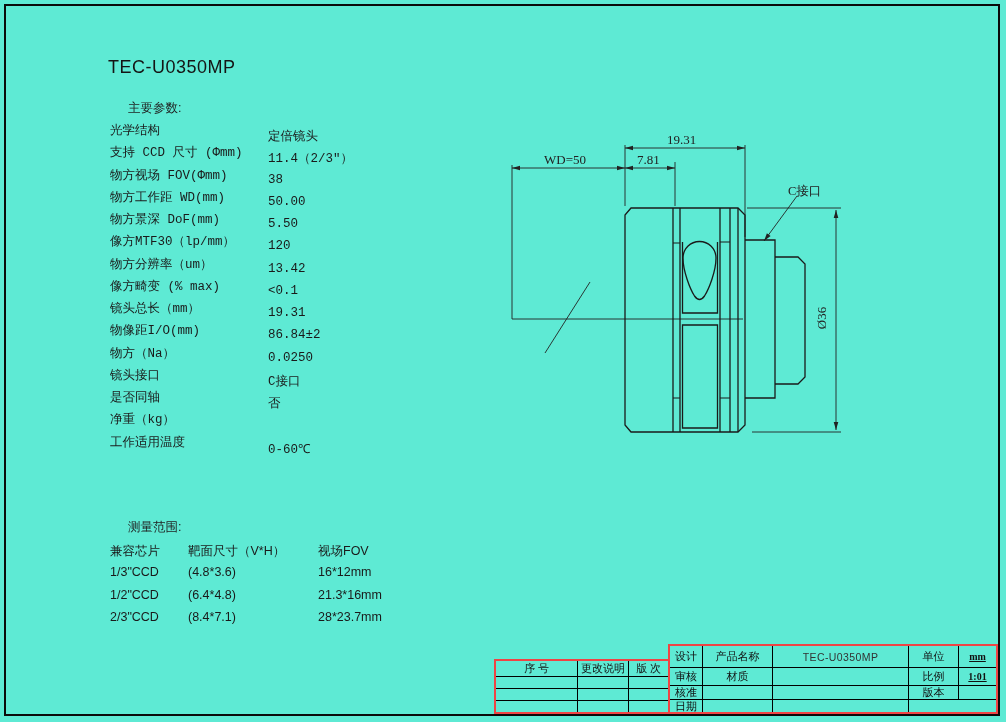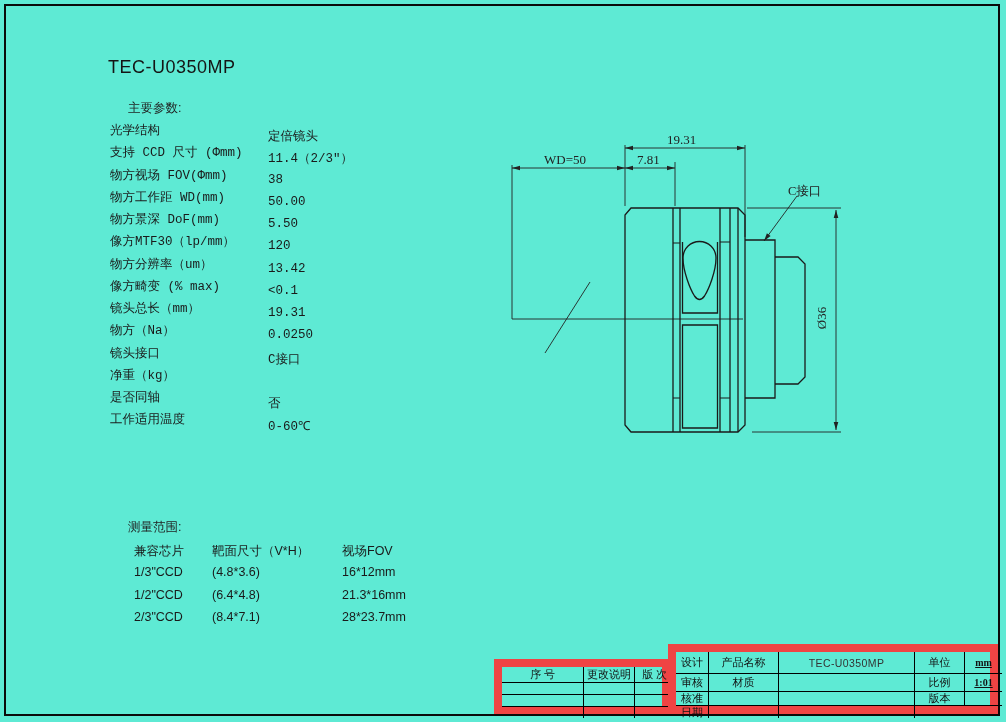--- a/index.html
+++ b/index.html
@@ -8,29 +8,29 @@
   #border{position:absolute;left:4px;top:4px;width:996px;height:712px;
           border:2px solid #0a0a0a;box-sizing:border-box;}
   .doc-title{position:absolute;left:108px;top:57px;font-size:18px;font-weight:500;
              letter-spacing:.5px;color:#151515;}
   .sec-title{position:absolute;left:110px;font-size:12.5px;color:#1f1f1f;margin-left:18px;}
   #specs{position:absolute;left:110px;top:122px;width:360px;font-family:Liberation Mono, monospace;}
   .spec-row{display:flex;height:22.25px;align-items:flex-start;font-size:12.5px;}
   .spec-label{width:158px;flex:none;white-space:nowrap;}
   .spec-value{margin-top:6px;white-space:nowrap;}
   #measure{position:absolute;left:110px;top:543px;width:360px;}
-  .m-row{display:flex;height:22.25px;align-items:flex-start;font-size:12.5px;margin-left:24px;}
+  .m-row{display:flex;height:22.25px;align-items:flex-start;font-size:12.5px;}
   .m-c1{width:78px;flex:none;}
   .m-c2{width:130px;flex:none;}
   
   #drawing{position:absolute;left:480px;top:120px;}
   .dimtext{font-family:"Liberation Serif",serif;font-size:13px;fill:#222;}
   .cjk{font-family:"Liberation Serif",serif;font-size:12.5px;fill:#222;}
   
-  .tb{position:absolute;box-sizing:border-box;border:8px solid #ef4444;display:grid;
+  .tb{position:absolute;box-sizing:border-box;border:2px solid #ef4444;display:grid;
       font-family:"Liberation Serif",serif;font-size:11px;color:#111;text-align:right;}
   #tb-left{left:494px;top:659px;width:176px;height:55px;
            grid-template-columns:82px 51px 39px;grid-template-rows:16px 12px 12px 11px;}
   #tb-right{left:668px;top:644px;width:330px;height:70px;
             grid-template-columns:33px 70px 136px 50px 37px;grid-template-rows:22px 18px 14px 12px;}
   .cell{display:flex;align-items:center;justify-content:center;white-space:nowrap;overflow:hidden;}
   .br{border-right:1px solid #000;}
   .bb{border-bottom:1px solid #000;}
   .span2{grid-column:span 2;}
   .prodname{font-family:"Liberation Sans",sans-serif;font-size:10.5px;color:#333;letter-spacing:.4px;}
@@ -77,34 +77,38 @@
       </div>
     <div class="spec-row">
         <span class="spec-label">像方畸变 (% max)</span>
         <span class="spec-value">&lt;0.1</span>
       </div>
     <div class="spec-row">
         <span class="spec-label">镜头总长（mm）</span>
         <span class="spec-value">19.31</span>
       </div>
     <div class="spec-row">
+        <span class="spec-label">物像距I/O(mm)</span>
+        <span class="spec-value">86.84±2</span>
+      </div>
+    <div class="spec-row">
         <span class="spec-label">物方（Na）</span>
         <span class="spec-value">0.0250</span>
       </div>
     <div class="spec-row">
         <span class="spec-label">镜头接口</span>
         <span class="spec-value">C接口</span>
       </div>
     <div class="spec-row">
+        <span class="spec-label">是否同轴</span>
+        <span class="spec-value">否</span>
+      </div>
+    <div class="spec-row">
         <span class="spec-label">净重（kg）</span>
         <span class="spec-value"></span>
-      </div>
-    <div class="spec-row">
-        <span class="spec-label">是否同轴</span>
-        <span class="spec-value">否</span>
       </div>
     <div class="spec-row">
         <span class="spec-label">工作适用温度</span>
         <span class="spec-value">0-60℃</span>
       </div>
   </div>
 
   <div class="sec-title" style="top:519px;">测量范围:</div>
 
   <div id="measure">

